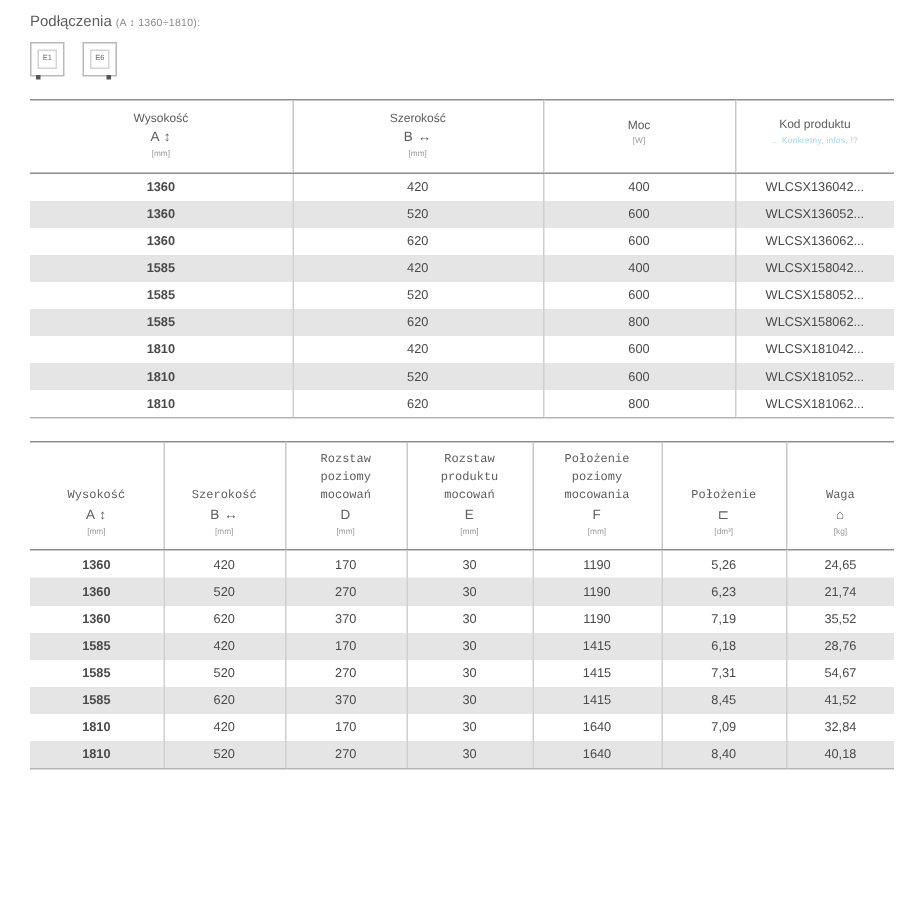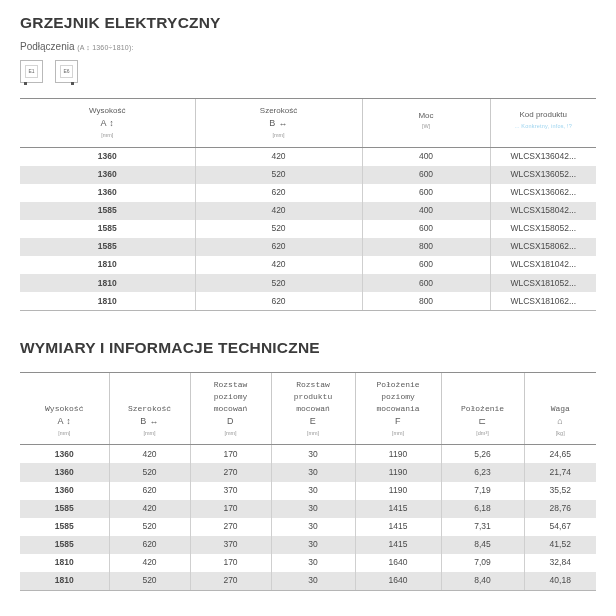--- a/index.html
+++ b/index.html
@@ -107,21 +107,20 @@
 
   .t2 thead th { padding: 5px 1px 6px 1px; }
   .t2 .h-name { line-height: 1.5; font-family: Liberation Mono, monospace; }
   .t2 tbody td { font-size: 8px; padding: 3px 1px; }
 </style>
 </head>
 <body>
 
 <div class="page">
 
-  <h1 class="section-title">GRZEJNIK ELEKTRYCZNY</h1>
 
   <div class="subtitle-row">
     <span class="subtitle-main">Podłączenia</span>
     <span class="subtitle-paren">(A ↕ 1360÷1810):</span>
   </div>
 
   <div class="conn-icons" id="conn-icons">
       <div class="conn-icon pos-left">
         <div class="inner">E1</div>
         <span class="nub"></span>
@@ -216,21 +215,20 @@
           <tr>
             <td>1810</td>
             <td>620</td>
             <td>800</td>
             <td class="code">WLCSX181062...</td>
           </tr>
         </tbody>
     </table>
   </div>
 
-  <h2 class="section-title" style="padding-top:28px;">WYMIARY I INFORMACJE TECHNICZNE</h2>
 
   <div class="tbl-wrap">
     <table class="spec t2">
       <colgroup>
         <col style="width:89px">
           <col style="width:81px">
           <col style="width:81px">
           <col style="width:84px">
         <col style="width:86px">
           <col style="width:83px">

